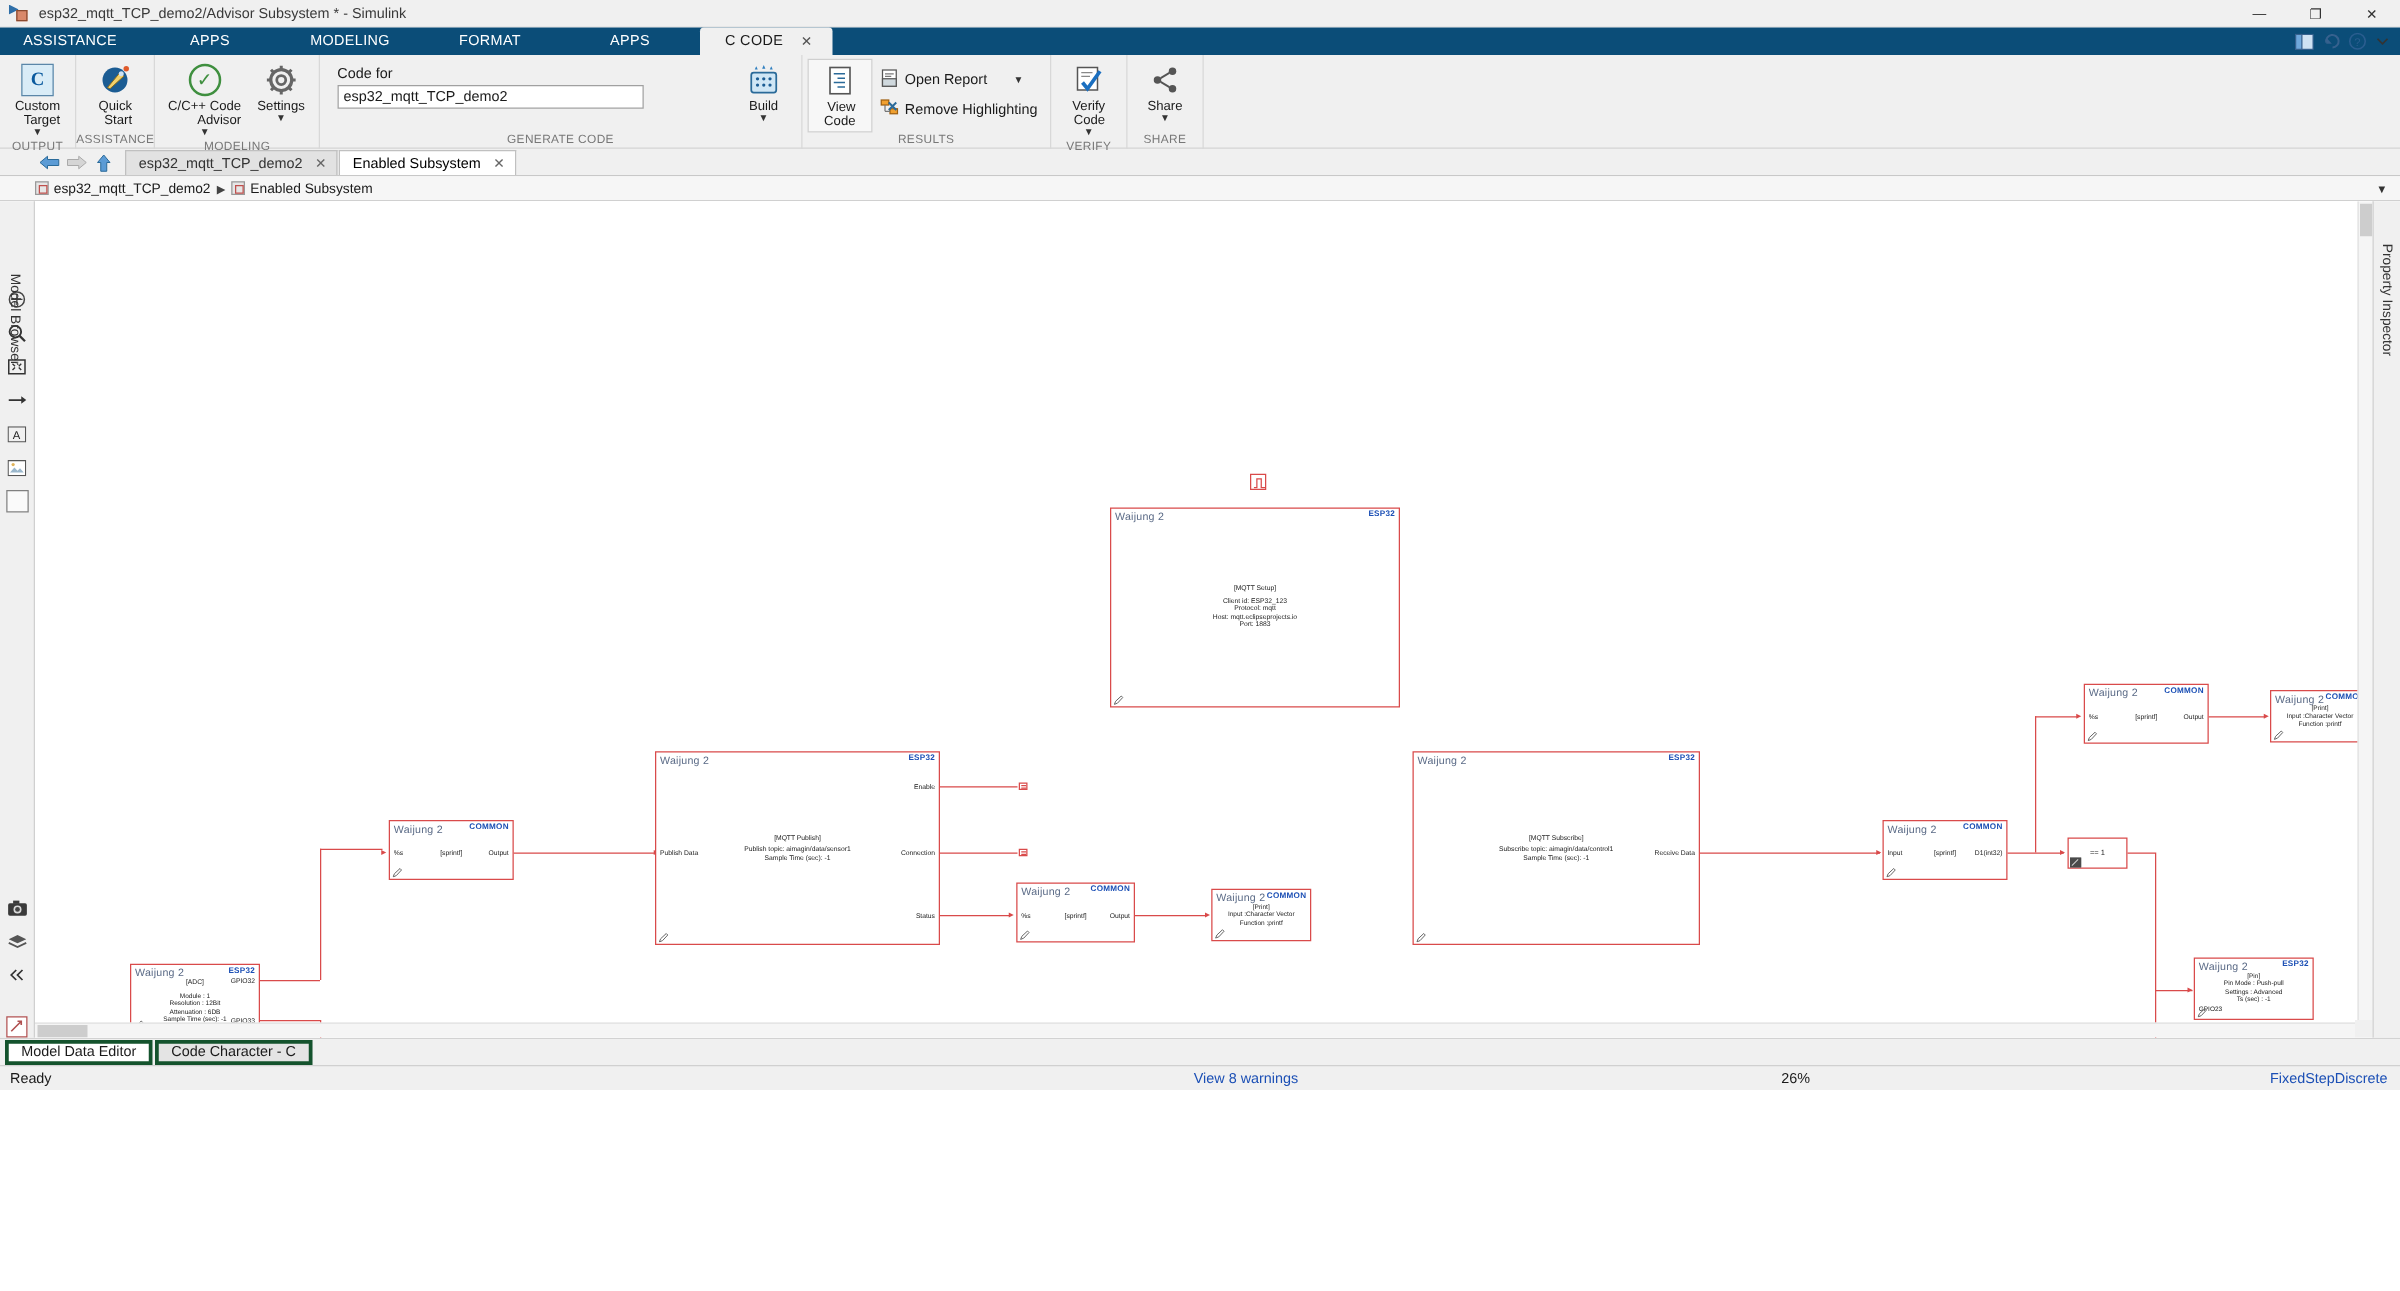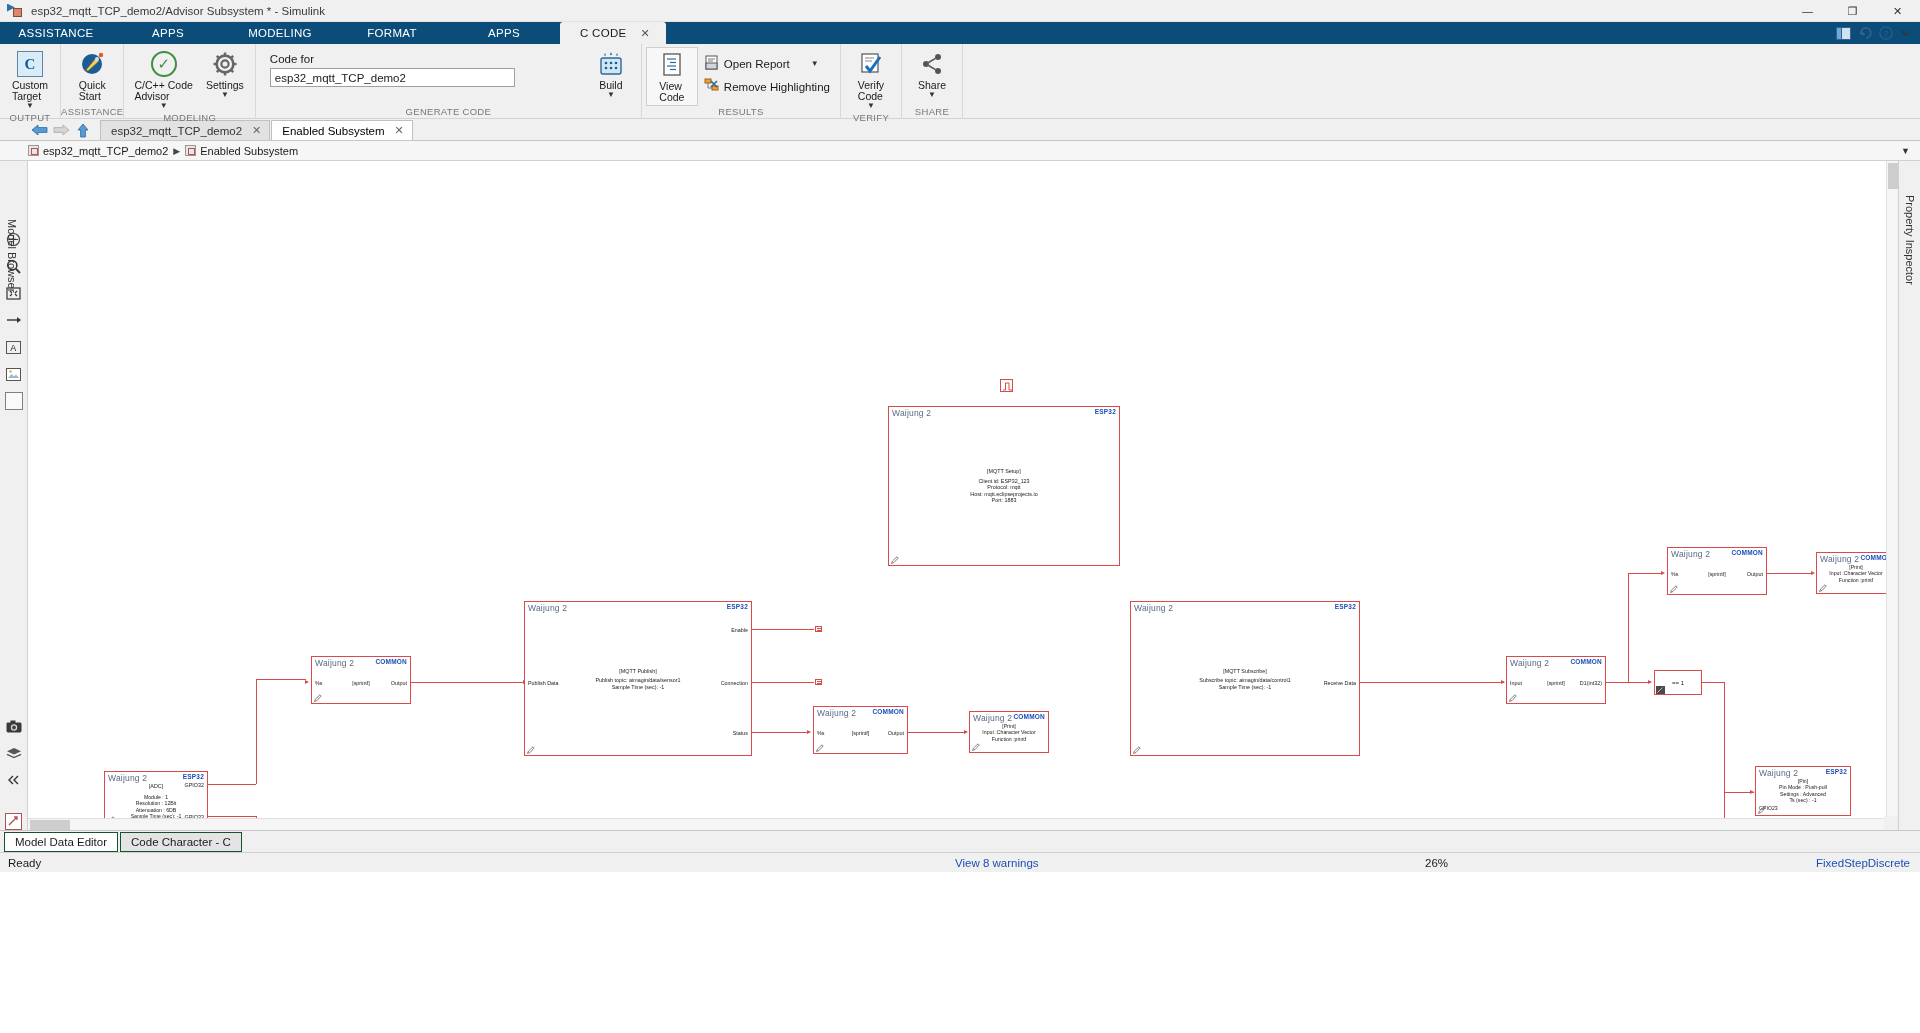--- a/index.html
+++ b/index.html
@@ -35,21 +35,21 @@
   .ribbon{height:75px;background:#f0f0f0;display:flex;align-items:flex-start;position:relative;
      border-bottom:1px solid #d4d4d4;}
   .rgroup{height:75px;display:flex;flex-direction:column;align-items:center;position:relative;
      border-right:1px solid #d8d8d8;}
   .rgroup .items{flex:1;display:flex;align-items:flex-start;padding:3px 4px 0 4px;}
   .rgroup .gname{font-size:9.5px;color:#777;text-align:center;width:100%;padding-bottom:2px;
      letter-spacing:.3px;}
   .bigbtn{width:auto;min-width:52px;padding:2px 6px;display:flex;flex-direction:column;align-items:center;
      cursor:default;}
   .bigbtn .ico{height:30px;display:flex;align-items:center;justify-content:center;}
-  .bigbtn .lbl{font-size:10.5px;color:#1a1a1a;text-align:left;line-height:11px;margin-top:1px;}
+  .bigbtn .lbl{font-size:10.5px;color:#1a1a1a;text-align:right;line-height:11px;margin-top:1px;}
   .caret{font-size:8px;line-height:8px;color:#333;}
   .codefor{display:flex;flex-direction:column;justify-content:flex-start;padding:6px 8px 0 10px;}
   .codefor .lab{font-size:11.5px;color:#1a1a1a;margin-bottom:3px;}
   .codefor input{width:245px;height:19px;border:1px solid #a0a0a0;background:#fff;font-size:11.5px;
      padding:0 4px;font-family:"Liberation Sans",sans-serif;color:#1a1a1a;}
   .smallbtn{display:flex;align-items:center;gap:5px;padding:2px 6px;font-size:11.5px;color:#1a1a1a;}
   .results-col{display:flex;flex-direction:column;gap:2px;padding-top:6px;}
   
   .ic-c{width:26px;height:26px;border:1px solid #5b86a8;background:#d9ecf7;display:flex;
      align-items:center;justify-content:center;font-size:15px;color:#0b5a9e;font-weight:bold;
@@ -109,21 +109,21 @@
   .term:after{content:"";position:absolute;left:1px;top:3px;width:4px;height:1px;background:#d94a4a;}
   .cmpblk{position:absolute;border:1.1px solid #d94a4a;background:#fff;
      display:flex;align-items:center;justify-content:center;font-size:6px;color:#222;}
   .cmpblk .lock{position:absolute;left:1px;bottom:0px;width:9px;height:8px;background:#4a4a4a;}
   .pulse{position:absolute;border:1.1px solid #d94a4a;background:#fff;width:13px;height:13px;}
   .pulse svg{position:absolute;left:2px;top:2px;}
   
   .bottabs{height:22px;background:#f0f0f0;display:flex;align-items:center;
      border-top:1px solid #c8c8c8;padding-left:4px;}
   .bottab{height:20px;display:flex;align-items:center;padding:0 10px;font-size:11.5px;color:#1a1a1a;
-     background:#e4e4e4;border:1px solid #14532d;margin-right:2px;}
+     background:#e4e4e4;border:3px solid #14532d;margin-right:2px;}
   .bottab.active{background:#fff;}
   
   .statusbar{height:20px;background:#f0f0f0;display:flex;align-items:center;
      border-top:1px solid #d0d0d0;font-size:11.5px;color:#1a1a1a;position:relative;}
   .st-ready{padding-left:8px;}
   .st-warn{position:absolute;left:955px;color:#1b4fb5;cursor:pointer;}
   .st-zoom{position:absolute;left:1425px;}
   .st-solver{position:absolute;right:10px;color:#1b4fb5;}
   .qat{position:absolute;right:8px;top:4px;display:flex;align-items:center;gap:7px;}
   .qat span{font-size:12px;color:#333;}

